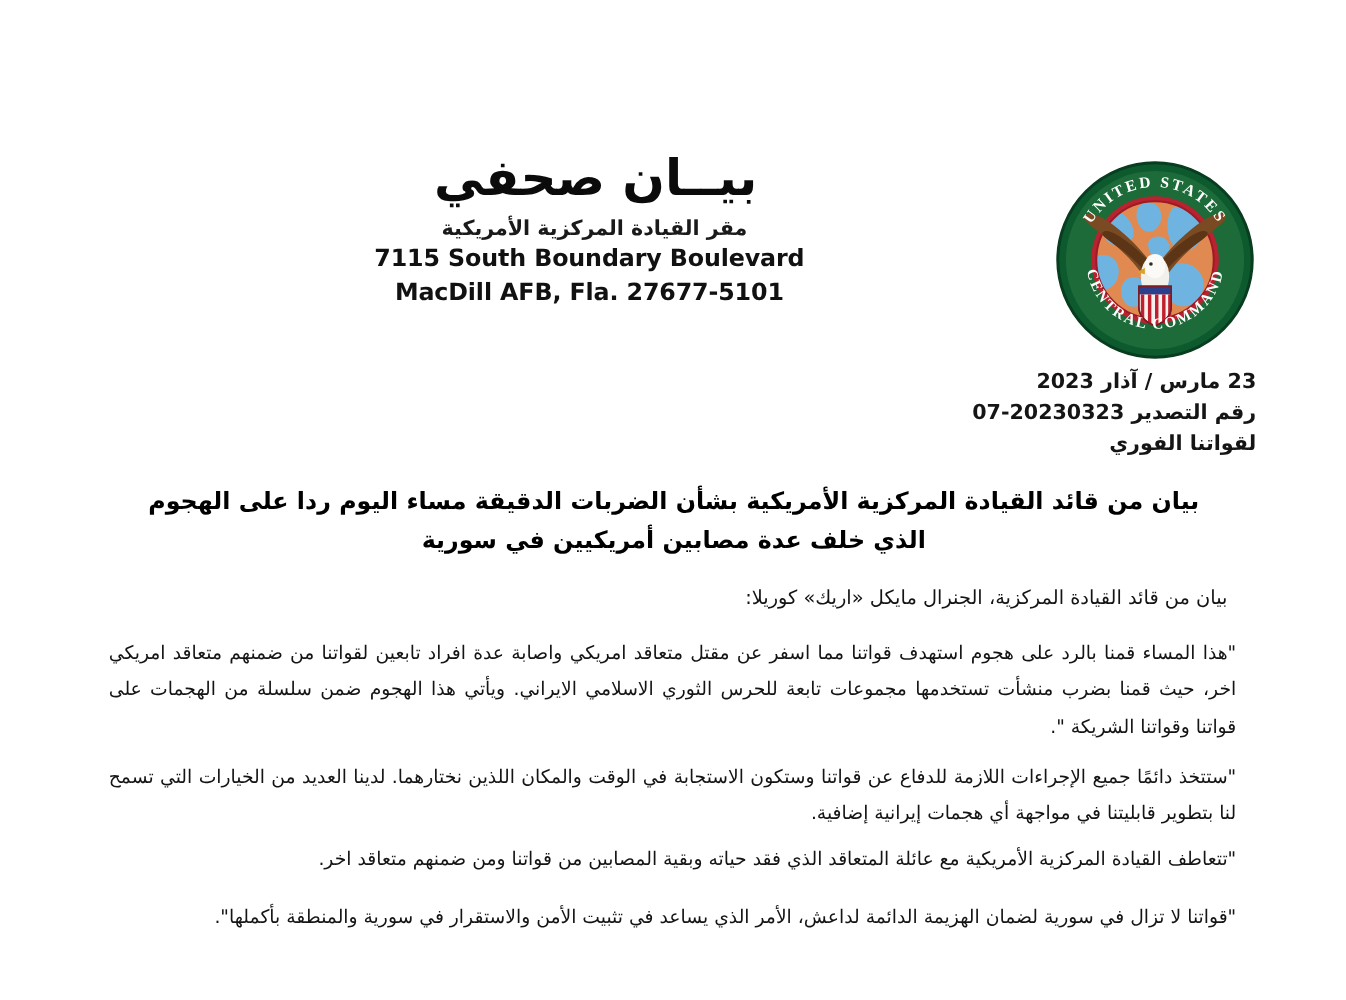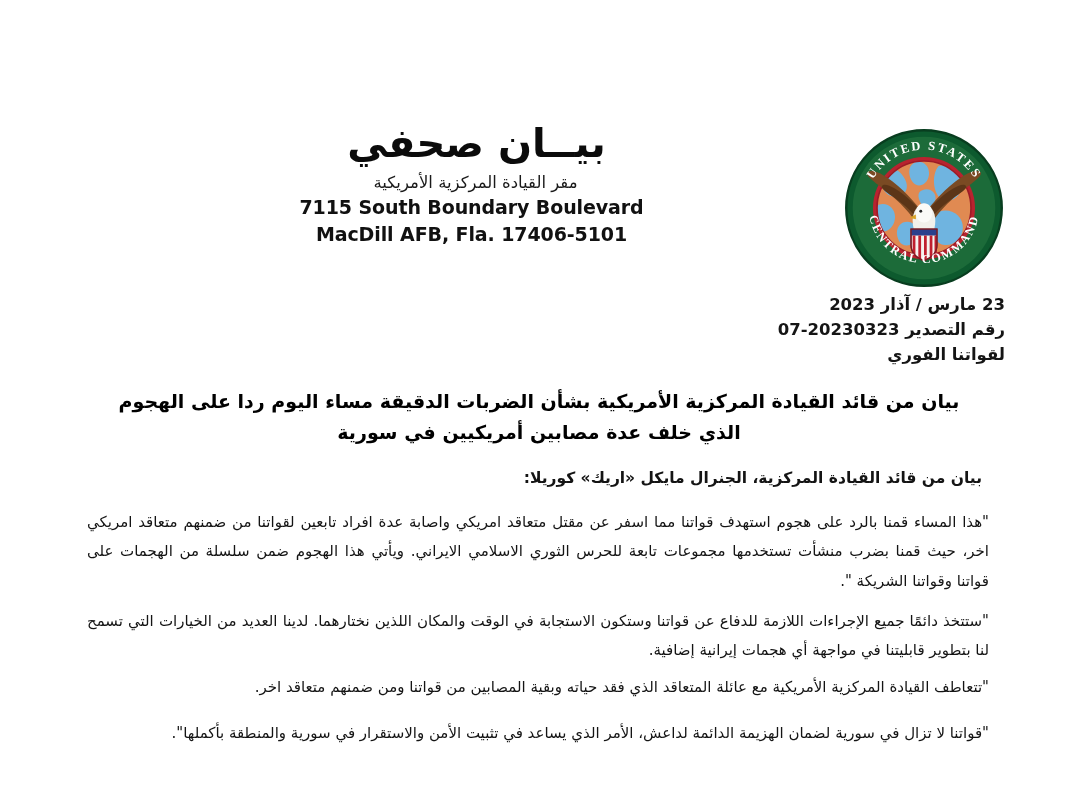--- a/index.html
+++ b/index.html
@@ -37,21 +37,21 @@
     font-size: 40px;
     font-weight: 700;
     line-height: 1.25;
     letter-spacing: 0.5px;
     color: #0b0b0b;
     direction: rtl;
     padding-right: 16px;
   }
   .lh-sub-ar {
     font-size: 16.5px;
-    font-weight: 400;
+    font-weight: 700;
     direction: rtl;
     line-height: 1.35;
     margin-top: 4px;
     color: #1a1a1a;
     padding-right: 18px;
   }
   .lh-line {
     font-size: 19px;
     font-weight: 600;
     line-height: 1.42;
@@ -103,21 +103,20 @@
   .intro {
     position: absolute;
     right: 95px;
     top: 466px;
     width: 900px;
     direction: rtl;
     text-align: right;
     font-size: 15.5px;
     line-height: 1.6;
     color: #141414;
-    font-weight: bold;
   }
 
   .quote {
     position: absolute;
     direction: rtl;
     text-align: justify;
     text-align-last: right;
     font-size: 15px;
     line-height: 1.95;
     color: #141414;
@@ -129,21 +128,21 @@
 </style>
 </head>
 <body>
 
 <div class="page">
 
   <div class="letterhead">
     <div class="lh-title">بيــان صحفي</div>
     <div class="lh-sub-ar">مقر القيادة المركزية الأمريكية</div>
     <div class="lh-line">7115 South Boundary Boulevard</div>
-    <div class="lh-line">MacDill AFB, Fla. 17406-5101</div>
+    <div class="lh-line">MacDill AFB, Fla. 27677-5101</div>
   </div>
 
   <div class="seal-wrap">
     <svg viewBox="0 0 200 200" xmlns="http://www.w3.org/2000/svg">
       <defs>
         <path id="arcTop" d="M 28,100 A 72,72 0 0 1 172,100" fill="none"></path>
         <path id="arcBot" d="M 32,100 A 68,68 0 0 0 168,100" fill="none"></path>
         <clipPath id="globeClip">
             <circle cx="100" cy="100" r="58"></circle>
           </clipPath>

